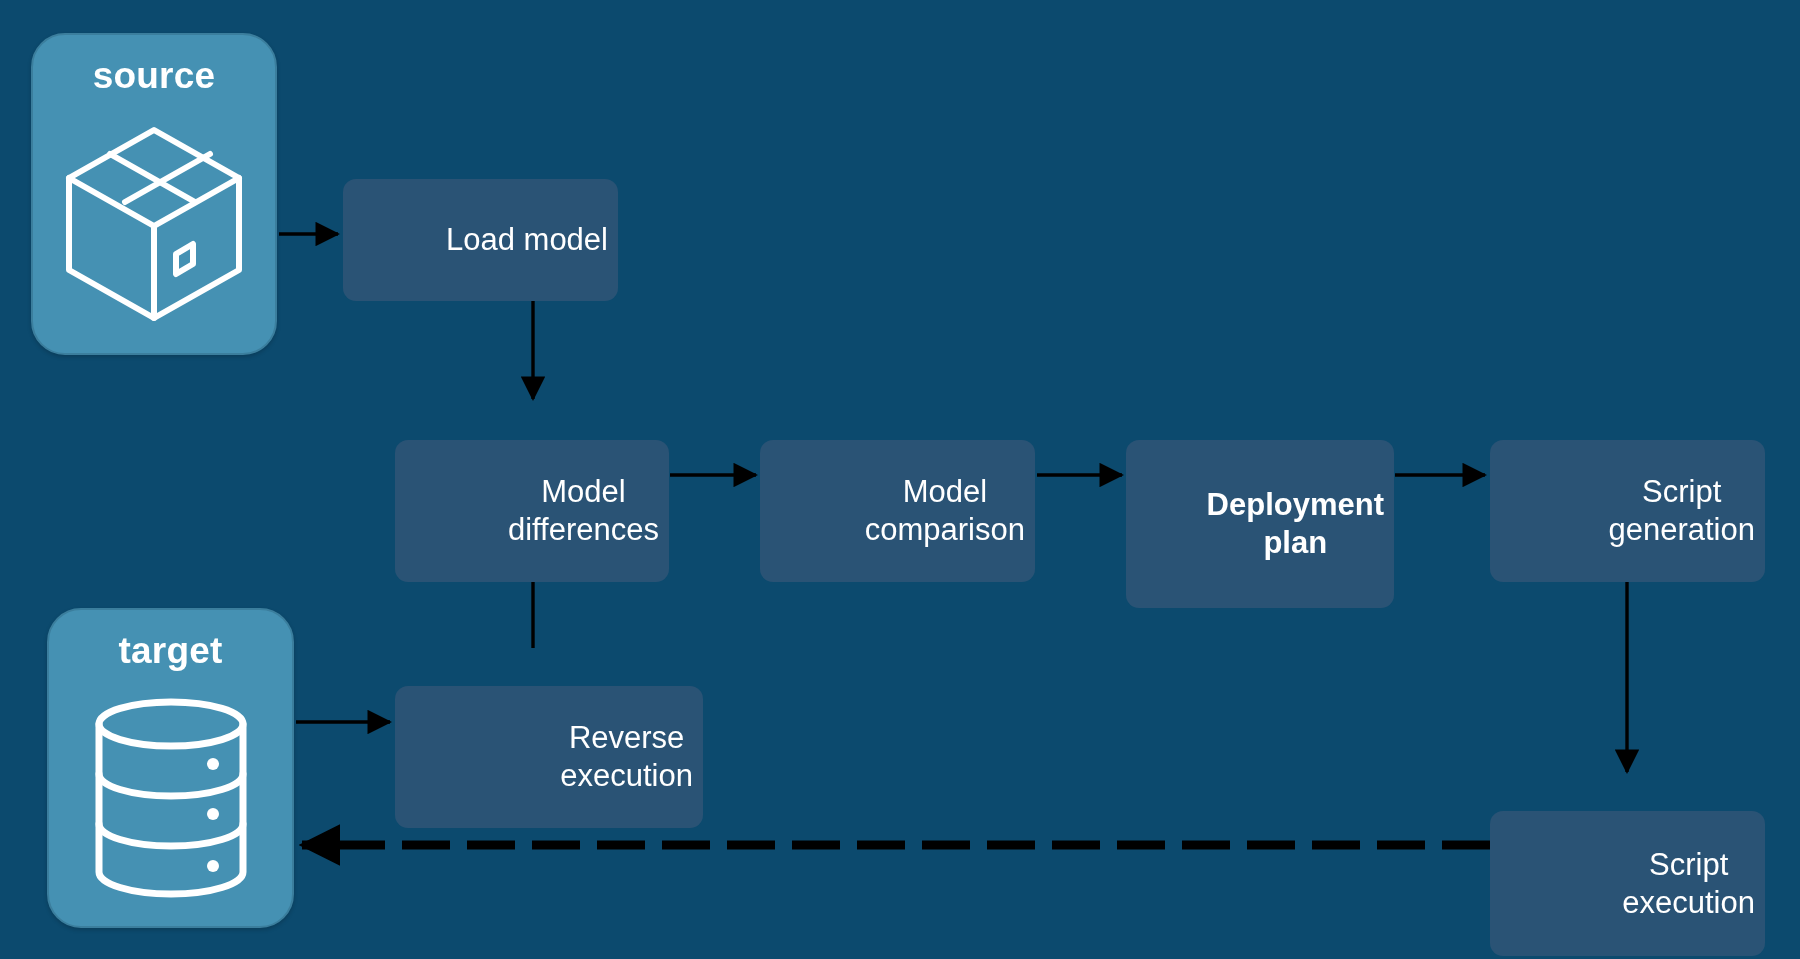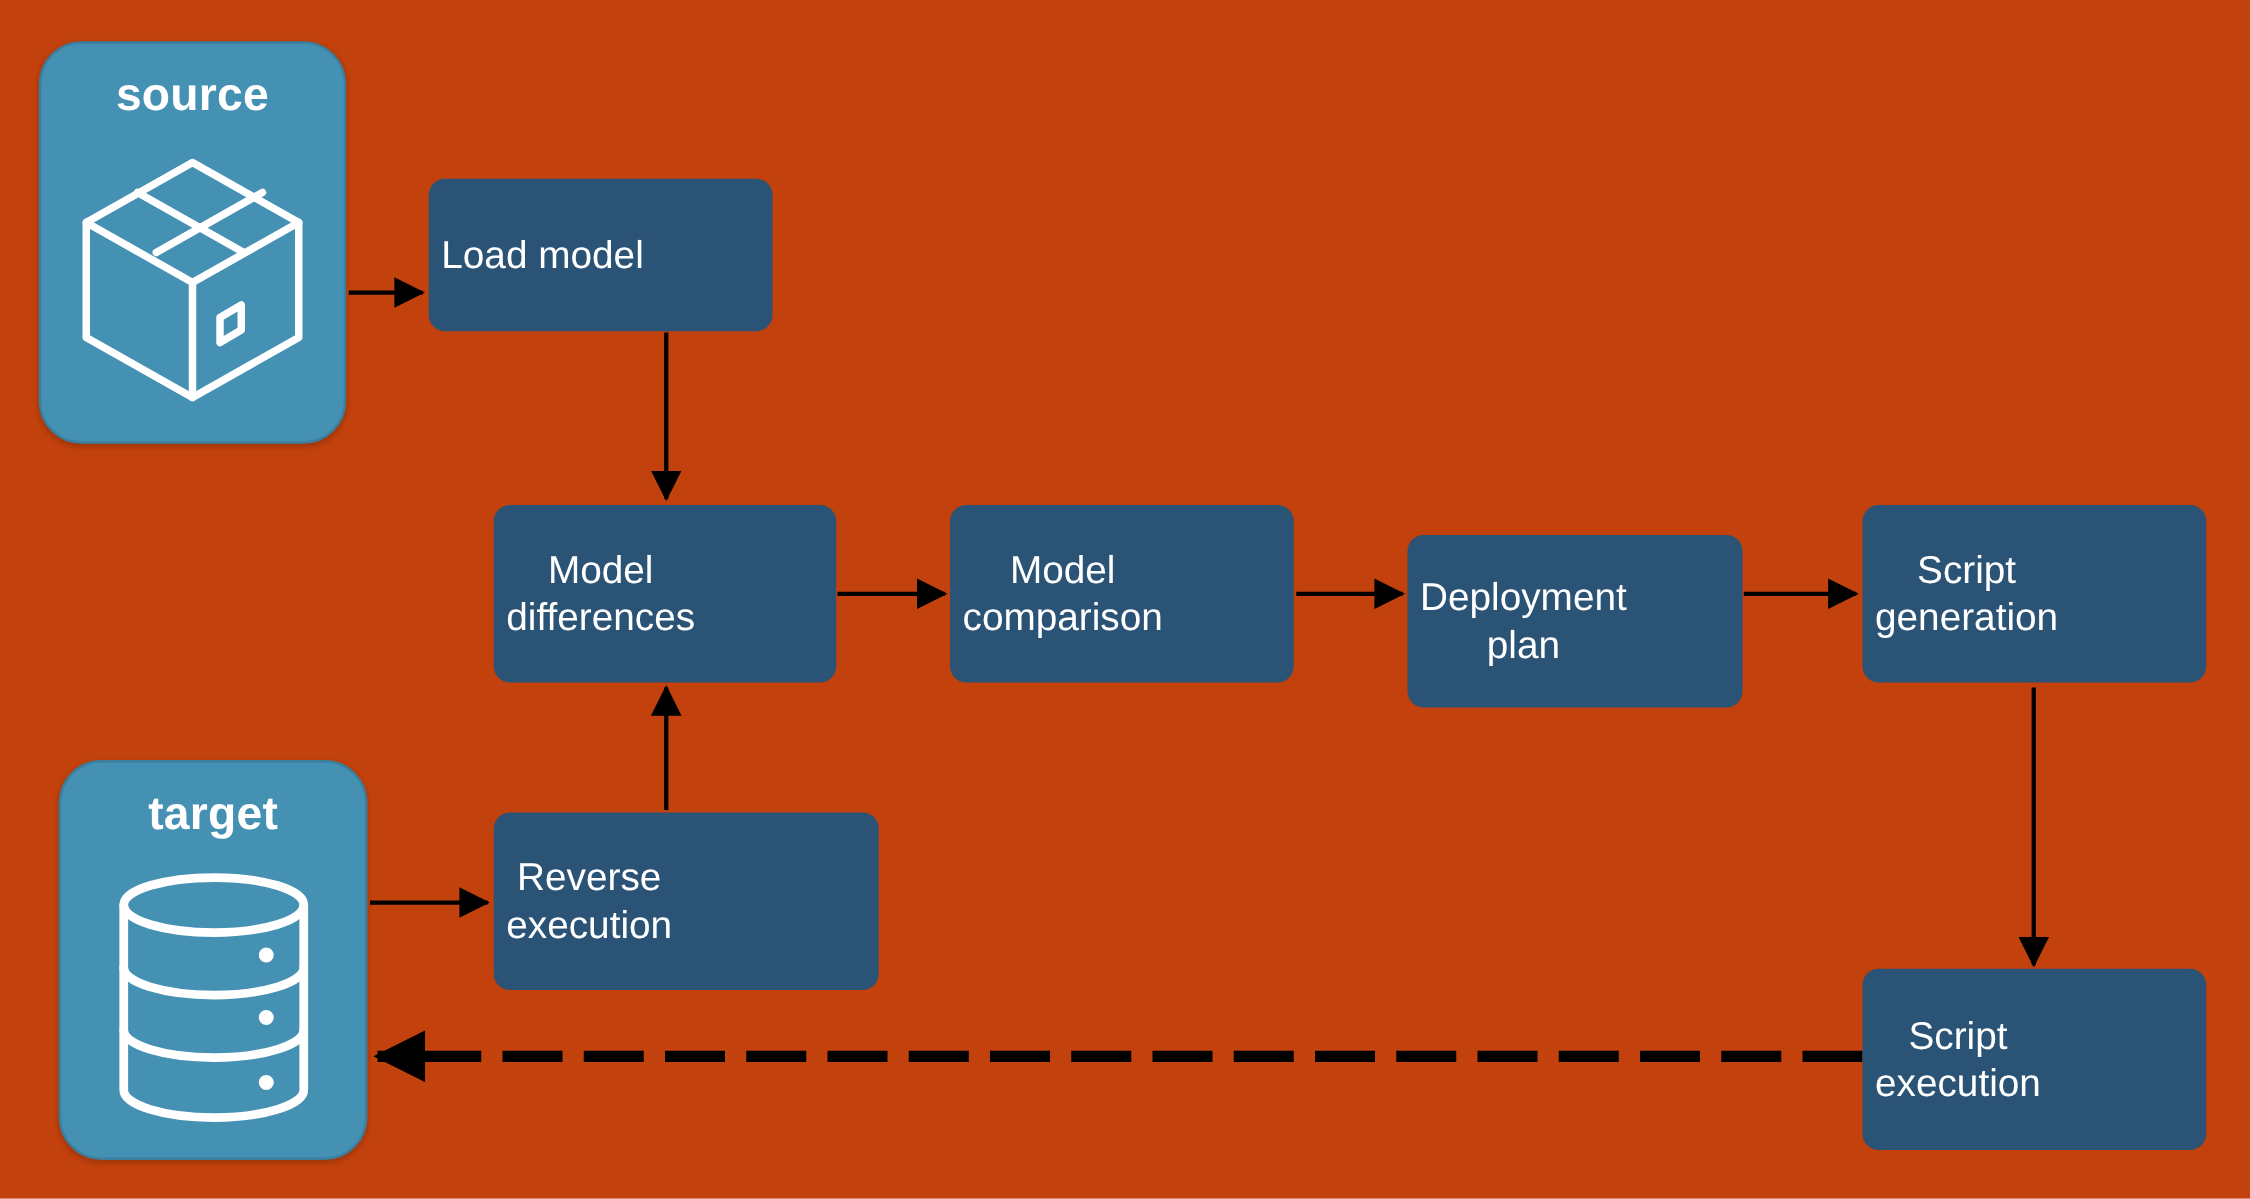--- a/index.html
+++ b/index.html
@@ -7,21 +7,21 @@
     padding: 0;
     background: #ffffff;
   }
   body {
     font-family: "Liberation Sans", sans-serif;
   }
   #canvas {
     position: relative;
     width: 1800px;
     height: 959px;
-    background: #c2410c;
+    background: #0c4a6e;
     overflow: hidden;
   }
   
   .endpoint {
     position: absolute;
     background: #4591b3;
     border: 2px solid #3b7e9d;
     border-radius: 34px;
     box-sizing: border-box;
     display: flex;
@@ -46,27 +46,28 @@
     width: 100%;
   }
   
   .node {
     position: absolute;
     background: #2a5375;
     border-radius: 13px;
     box-sizing: border-box;
     display: flex;
     align-items: center;
-    justify-content: flex-start;
+    justify-content: flex-end;
     text-align: center;
     color: #ffffff;
     font-size: 31px;
     line-height: 1.22;
     padding: 20px 10px;
     user-select: none;
+    margin-top: 36px;
   }
   
   #connectors {
     position: absolute;
     left: 0;
     top: 0;
     width: 1800px;
     height: 959px;
     pointer-events: none;
   }
@@ -152,21 +153,21 @@
     </span>
   </div>
 
   <div class="node" style="left:760px; top:404px; width:275px; height:142px;">
     <span>
       <span>Model</span><br>
       <span>comparison</span>
     </span>
   </div>
 
-  <div class="node" style="left:1126px; top:428px; width:268px; height:138px;">
+  <div class="node" style="left:1126px; top:404px; width:268px; height:168px;font-weight:bold;">
     <span>
       <span>Deployment</span><br>
       <span>plan</span>
     </span>
   </div>
 
   <div class="node" style="left:1490px; top:404px; width:275px; height:142px;">
     <span>
       <span>Script</span><br>
       <span>generation</span>

